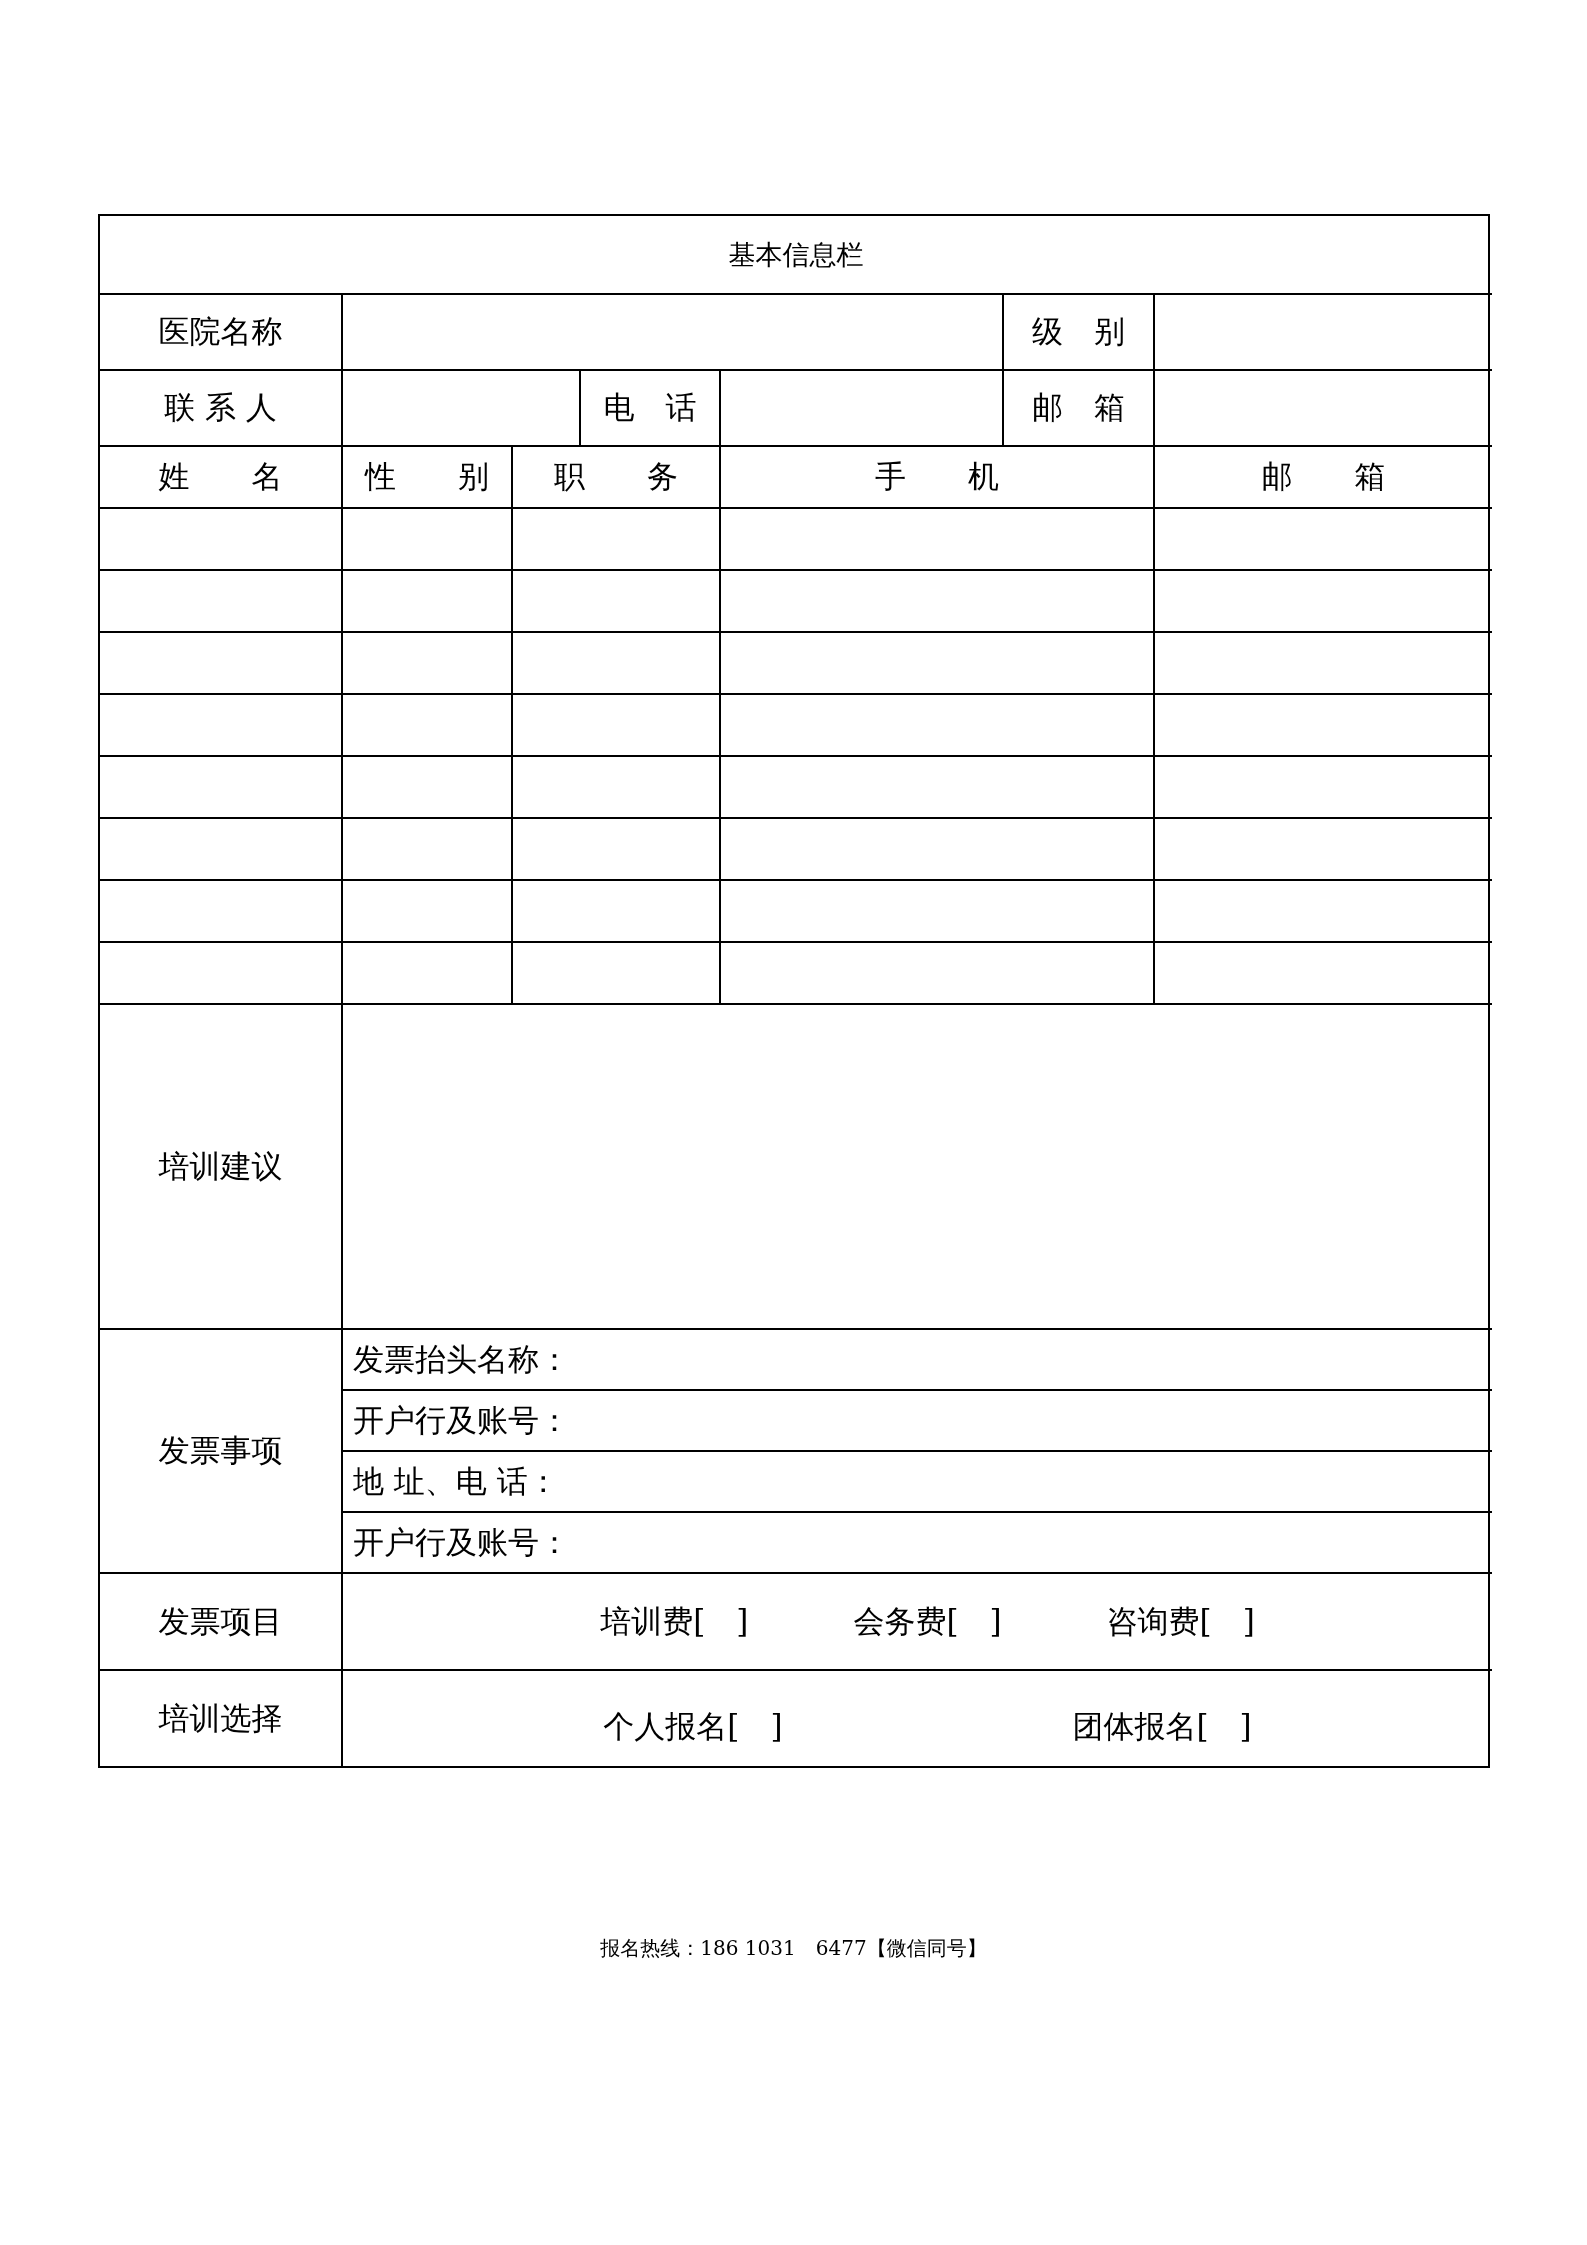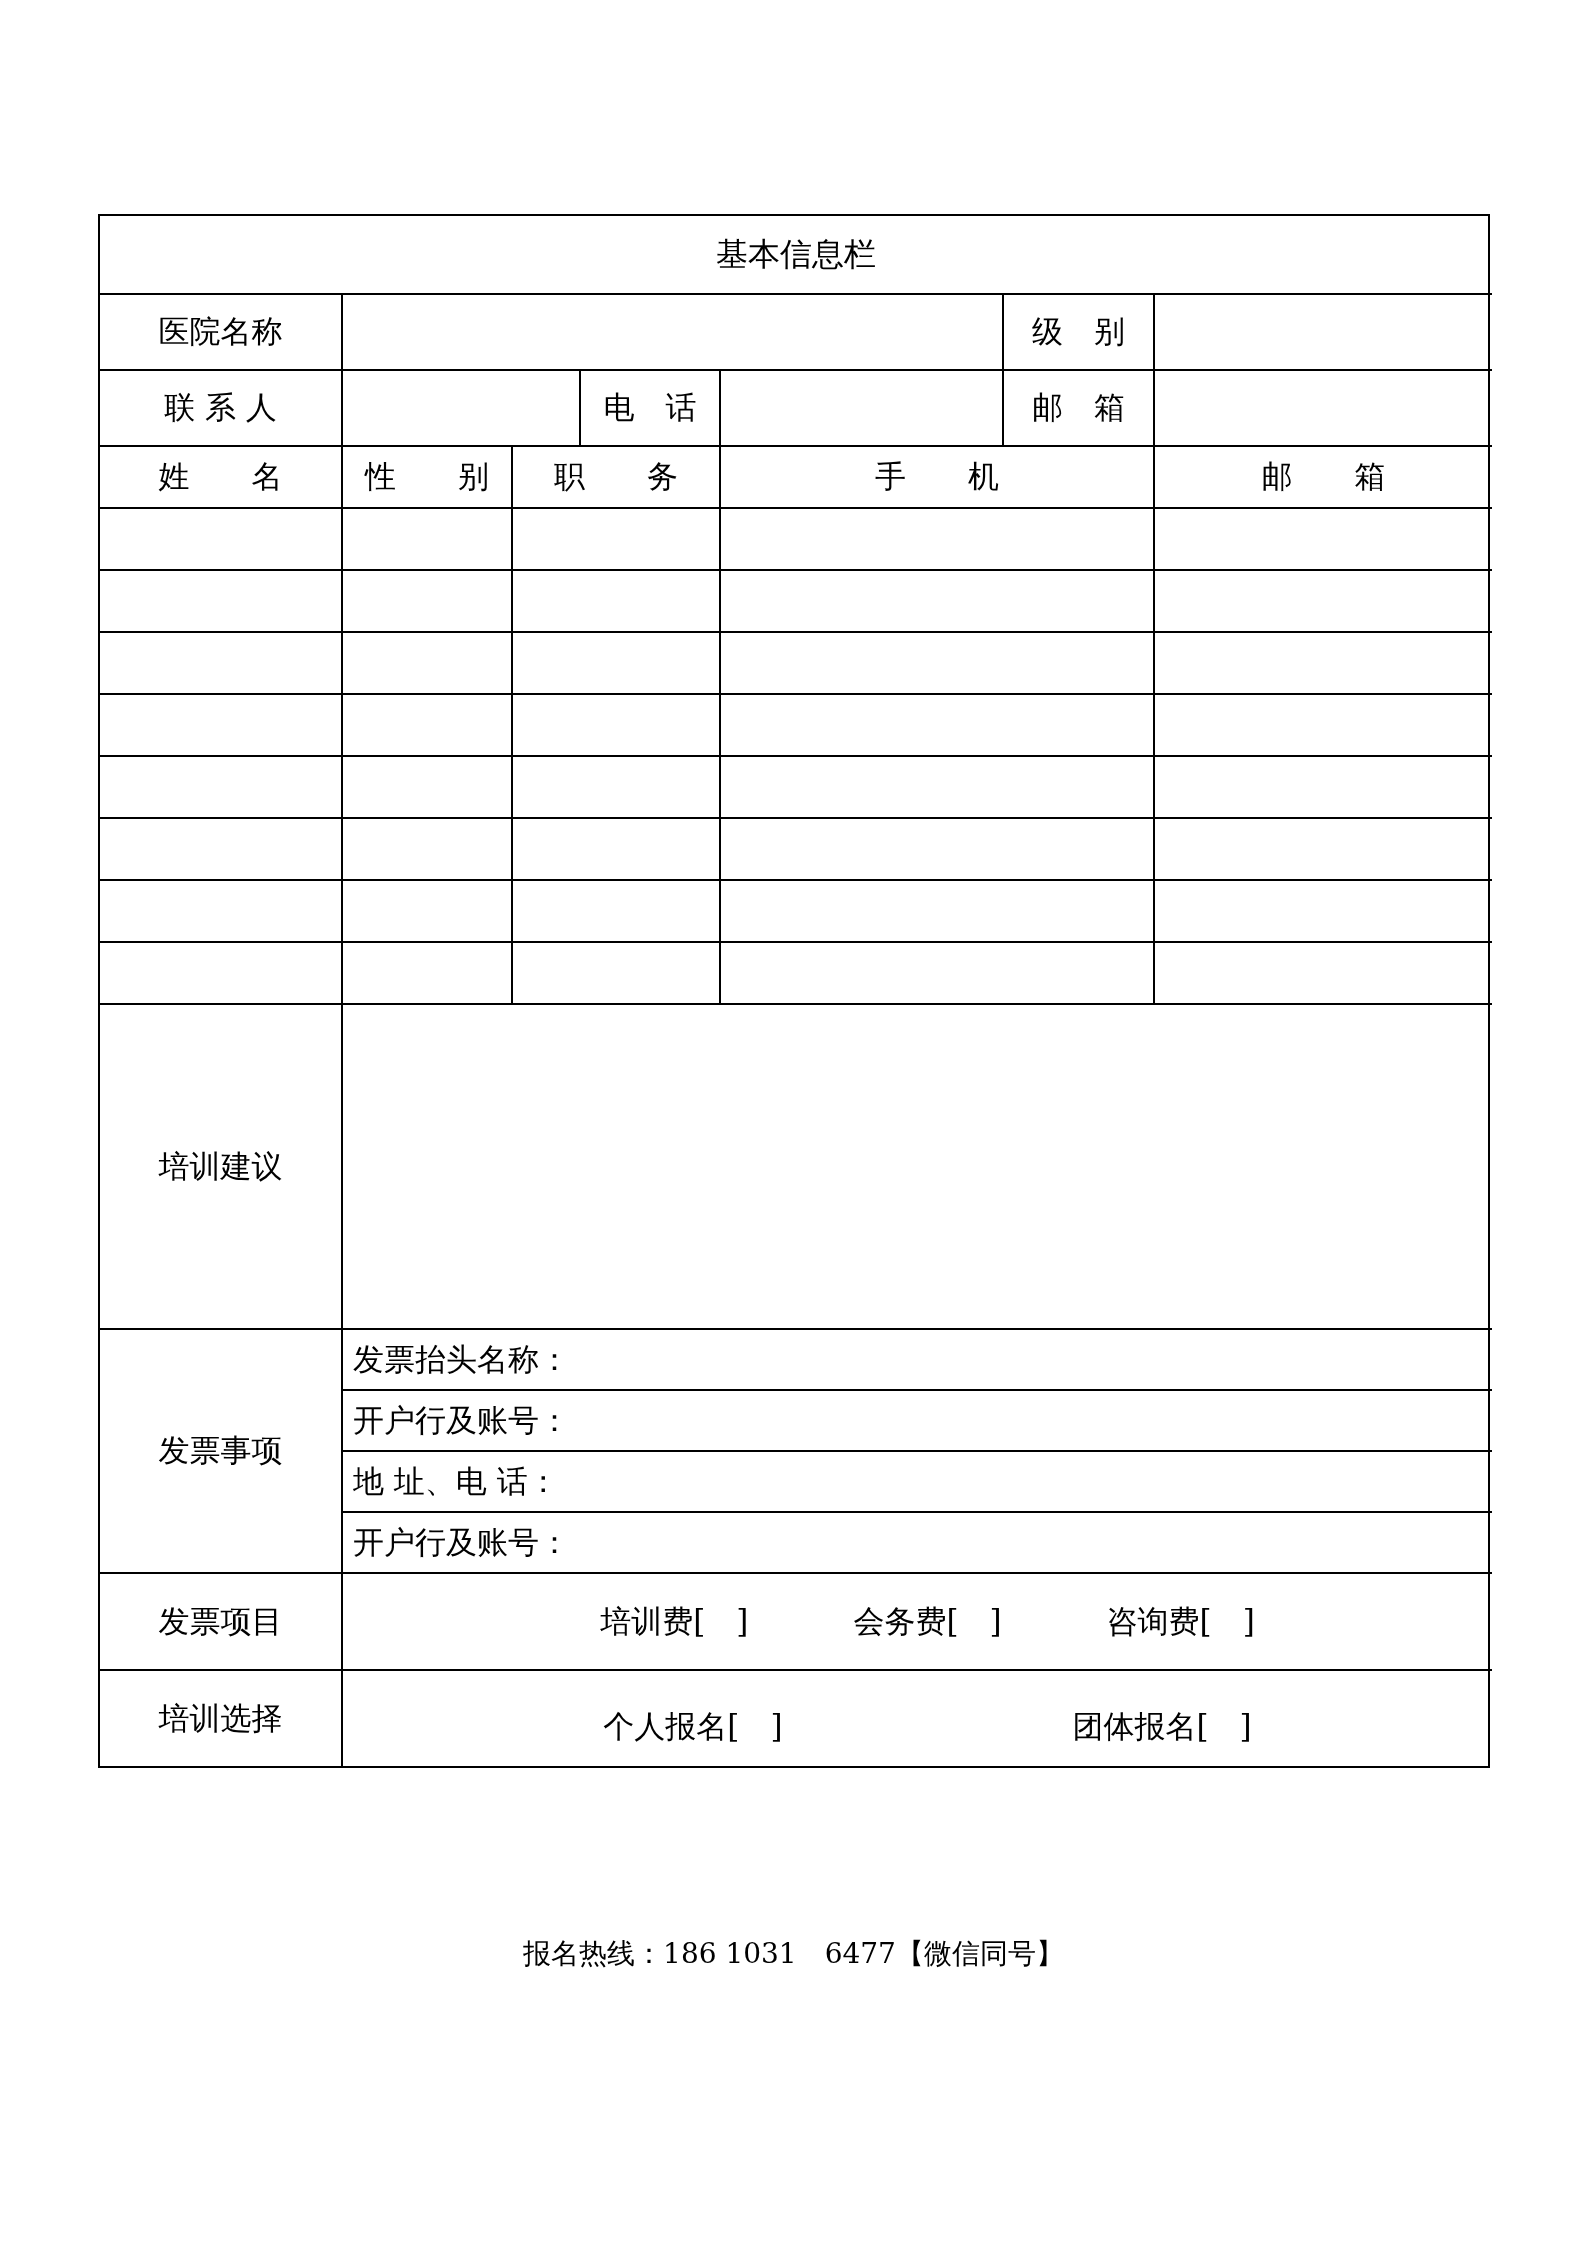--- a/index.html
+++ b/index.html
@@ -10,30 +10,30 @@
     .title-bar { height: 138px; background: #238f86; display: flex; align-items: center;
                  justify-content: center; color: #fff; font-family: "DejaVu Sans", "Liberation Sans", sans-serif;
                  font-size: 38px; font-weight: bold; letter-spacing: -1px; border-bottom: 2px solid #000; }
     table { border-collapse: collapse; width: 100%; table-layout: fixed; }
     td { border: 2px solid #000; padding: 0; font-size: 31px; text-align: center; vertical-align: middle;
          font-family: "DejaVu Serif", "Liberation Serif", serif; }
     table tr:first-child td { border-top: none; }
     table td:first-child { border-left: none; }
     table td:last-child { border-right: none; }
     table tr:last-child td { border-bottom: none; }
-    .section-row td { height: 77px; font-size: 32px; }
+    .section-row td { height: 77px; font-size: 27px; }
     .info-row td { height: 74px; }
     .hdr-row td { height: 60px; }
     .data-row td { height: 60px; }
     .suggest-row td { height: 323px; text-align: center; }
     .invoice-line td { height: 59px; text-align: left; padding-left: 10px; }
     .choice-row td { height: 95px; }
     .opt { display: inline-block; }
     .footer { position: absolute; left: 0; width: 1587px; top: 1935px; text-align: center;
-              font-size: 28px; }
+              font-size: 20px; }
   </style>
 </head>
 <body>
 
 <div class="form">
 
   <table>
     <colgroup>
       <col style="width:242px">
       <col style="width:170px">

